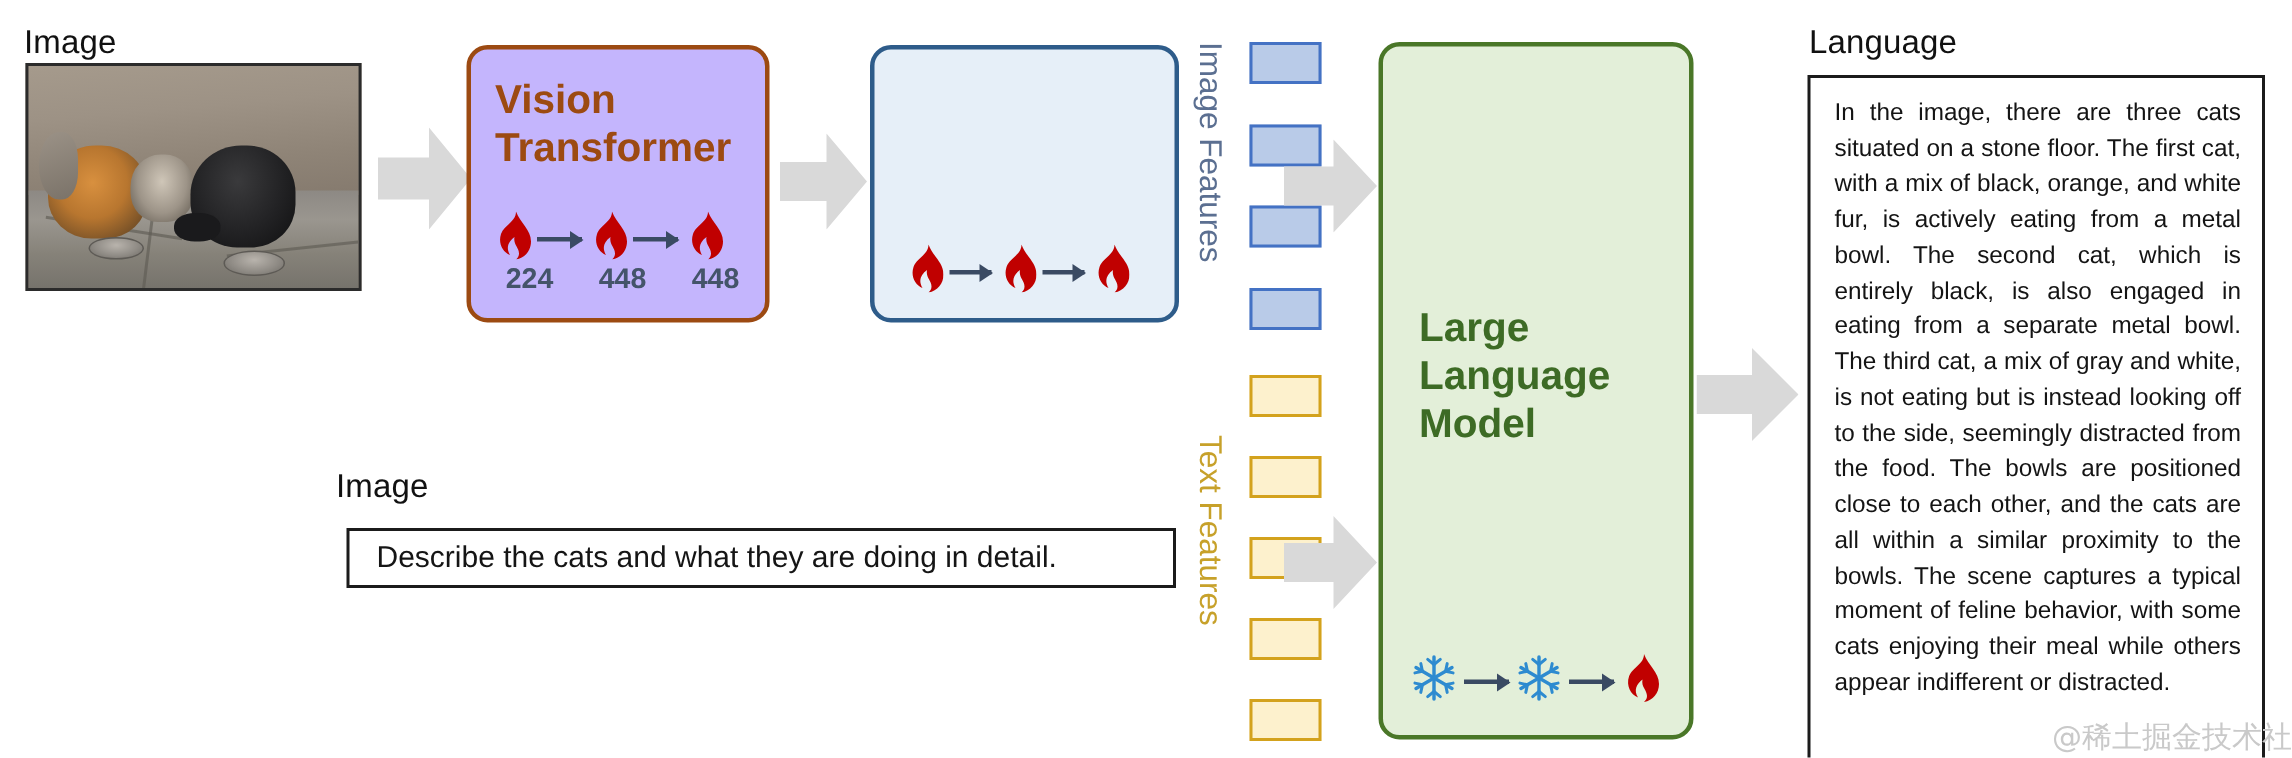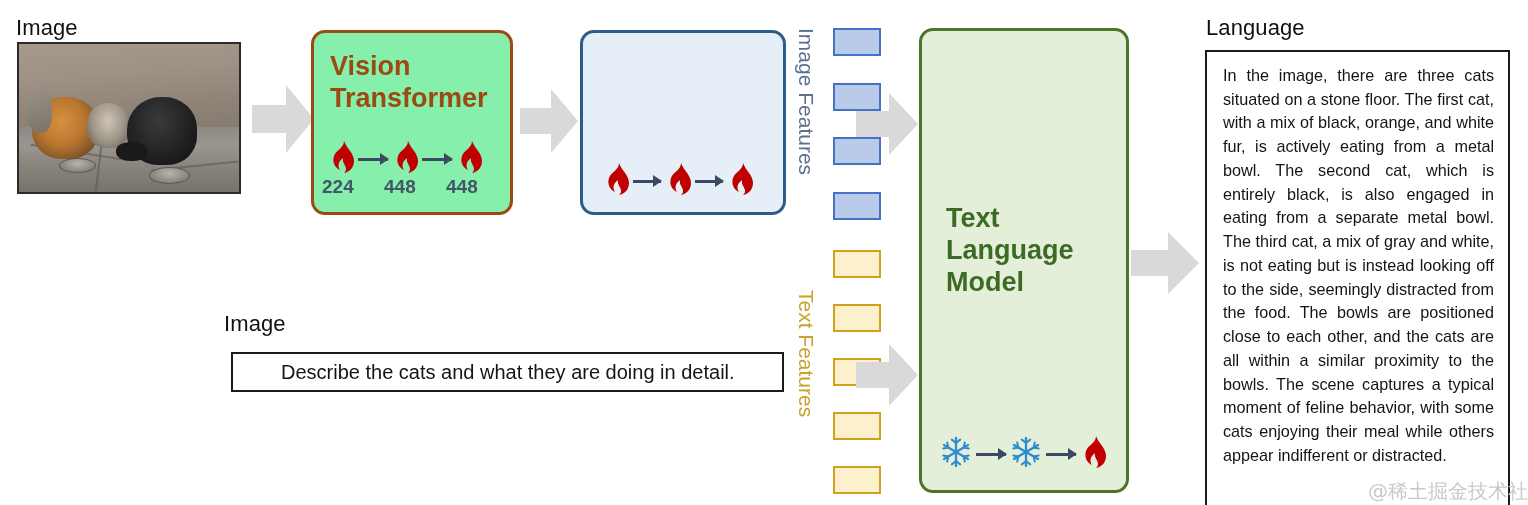--- a/index.html
+++ b/index.html
@@ -41,42 +41,42 @@
   
   .proc-box{
     box-sizing:border-box;border-radius:14px;border-width:3px;border-style:solid;
     position:absolute;
   }
   .proc-title{
     position:absolute;font-weight:bold;line-height:1.18;white-space:pre-line;
   }
 
   
-  .vt{background:#86efac;border-color:#9c4a12;}
+  .vt{background:#c4b5fd;border-color:#9c4a12;}
   .vt .proc-title{color:#9c4a12;font-size:27px;}
   
   .pm{background:#e6eff8;border-color:#2e5c8a;}
   .pm .proc-title{color:#2e5c8a;font-size:27px;}
   
   .llm{background:#e3efd9;border-color:#4a7728;}
   .llm .proc-title{color:#3d6b25;font-size:27px;}
 
   
   .icon-row{position:absolute;display:flex;align-items:center;}
   .icon-row .mini-arrow{
     position:relative;height:3px;background:#3a4a63;margin:0 4px;
   }
   .icon-row .mini-arrow::after{
     content:"";position:absolute;right:-1px;top:50%;transform:translateY(-50%);
     border-left:9px solid #3a4a63;border-top:6px solid transparent;border-bottom:6px solid transparent;
   }
   .flame,.snow{display:block;}
   .num-row{position:absolute;display:flex;}
   .num{
-    color:#44546a;font-weight:bold;font-size:19px;text-align:left;
+    color:#44546a;font-weight:bold;font-size:19px;text-align:center;
   }
 
   
   .token{box-sizing:border-box;border-width:2px;border-style:solid;position:absolute;}
   .tok-img{background:#b9cbe8;border-color:#4472c4;}
   .tok-txt{background:#fdf1cd;border-color:#d3a21d;}
 
   .rot-label{
     position:absolute;color:#9a9a9a;font-size:21px;white-space:nowrap;
     transform-origin:0 0;transform:rotate(90deg);
@@ -86,21 +86,21 @@
 
   
   .big-arrow{position:absolute;}
   .big-arrow svg{display:block;}
 
   
   .prompt-box{
     box-sizing:border-box;border:2px solid #1b1b1b;background:#ffffff;
     display:flex;align-items:center;
   }
-  .prompt-text{font-size:20px;color:#151515;padding-left:28px;white-space:nowrap;margin-left:20px;}
+  .prompt-text{font-size:20px;color:#151515;padding-left:18px;white-space:nowrap;}
 
   
   .resp-box{
     box-sizing:border-box;border:2px solid #1b1b1b;background:#ffffff;
     padding:12px 14px 10px 16px;overflow:hidden;
   }
   .resp-text{
     font-size:16.2px;line-height:1.465;color:#141414;text-align:justify;
     text-justify:inter-word;margin:0;hyphens:none;
   }
@@ -226,21 +226,21 @@
 <div class="token tok-txt abs" style="left:833px;top:412px;width:48px;height:28px;"></div>
 <div class="token tok-txt abs" style="left:833px;top:466px;width:48px;height:28px;"></div>
 
 <div class="big-arrow" style="left:856px;top:344px;">
   <svg width="62" height="62" viewBox="0 0 62 62">
       <polygon points="0,18 33,18 33,0 62,31 33,62 33,44 0,44" fill="#d9d9d9"></polygon>
     </svg>
 </div>
 
 <div class="proc-box llm" style="left:919px;top:28px;width:210px;height:465px;">
-  <div class="proc-title" style="left:24px;top:172px;">Text
+  <div class="proc-title" style="left:24px;top:172px;">Large
 Language
 Model</div>
   <div class="icon-row" style="left:18px;top:405px;">
     <span class="snow">
       <svg width="32" height="32" viewBox="0 0 32 32" stroke="#2e8bd0" stroke-width="2.3" stroke-linecap="round" fill="none">
         <line x1="16" y1="2" x2="16" y2="30"></line>
           <line x1="4" y1="9" x2="28" y2="23"></line>
           <line x1="4" y1="23" x2="28" y2="9"></line>
         <g stroke-width="2">
             <line x1="16" y1="7" x2="11.8" y2="3.6"></line>

